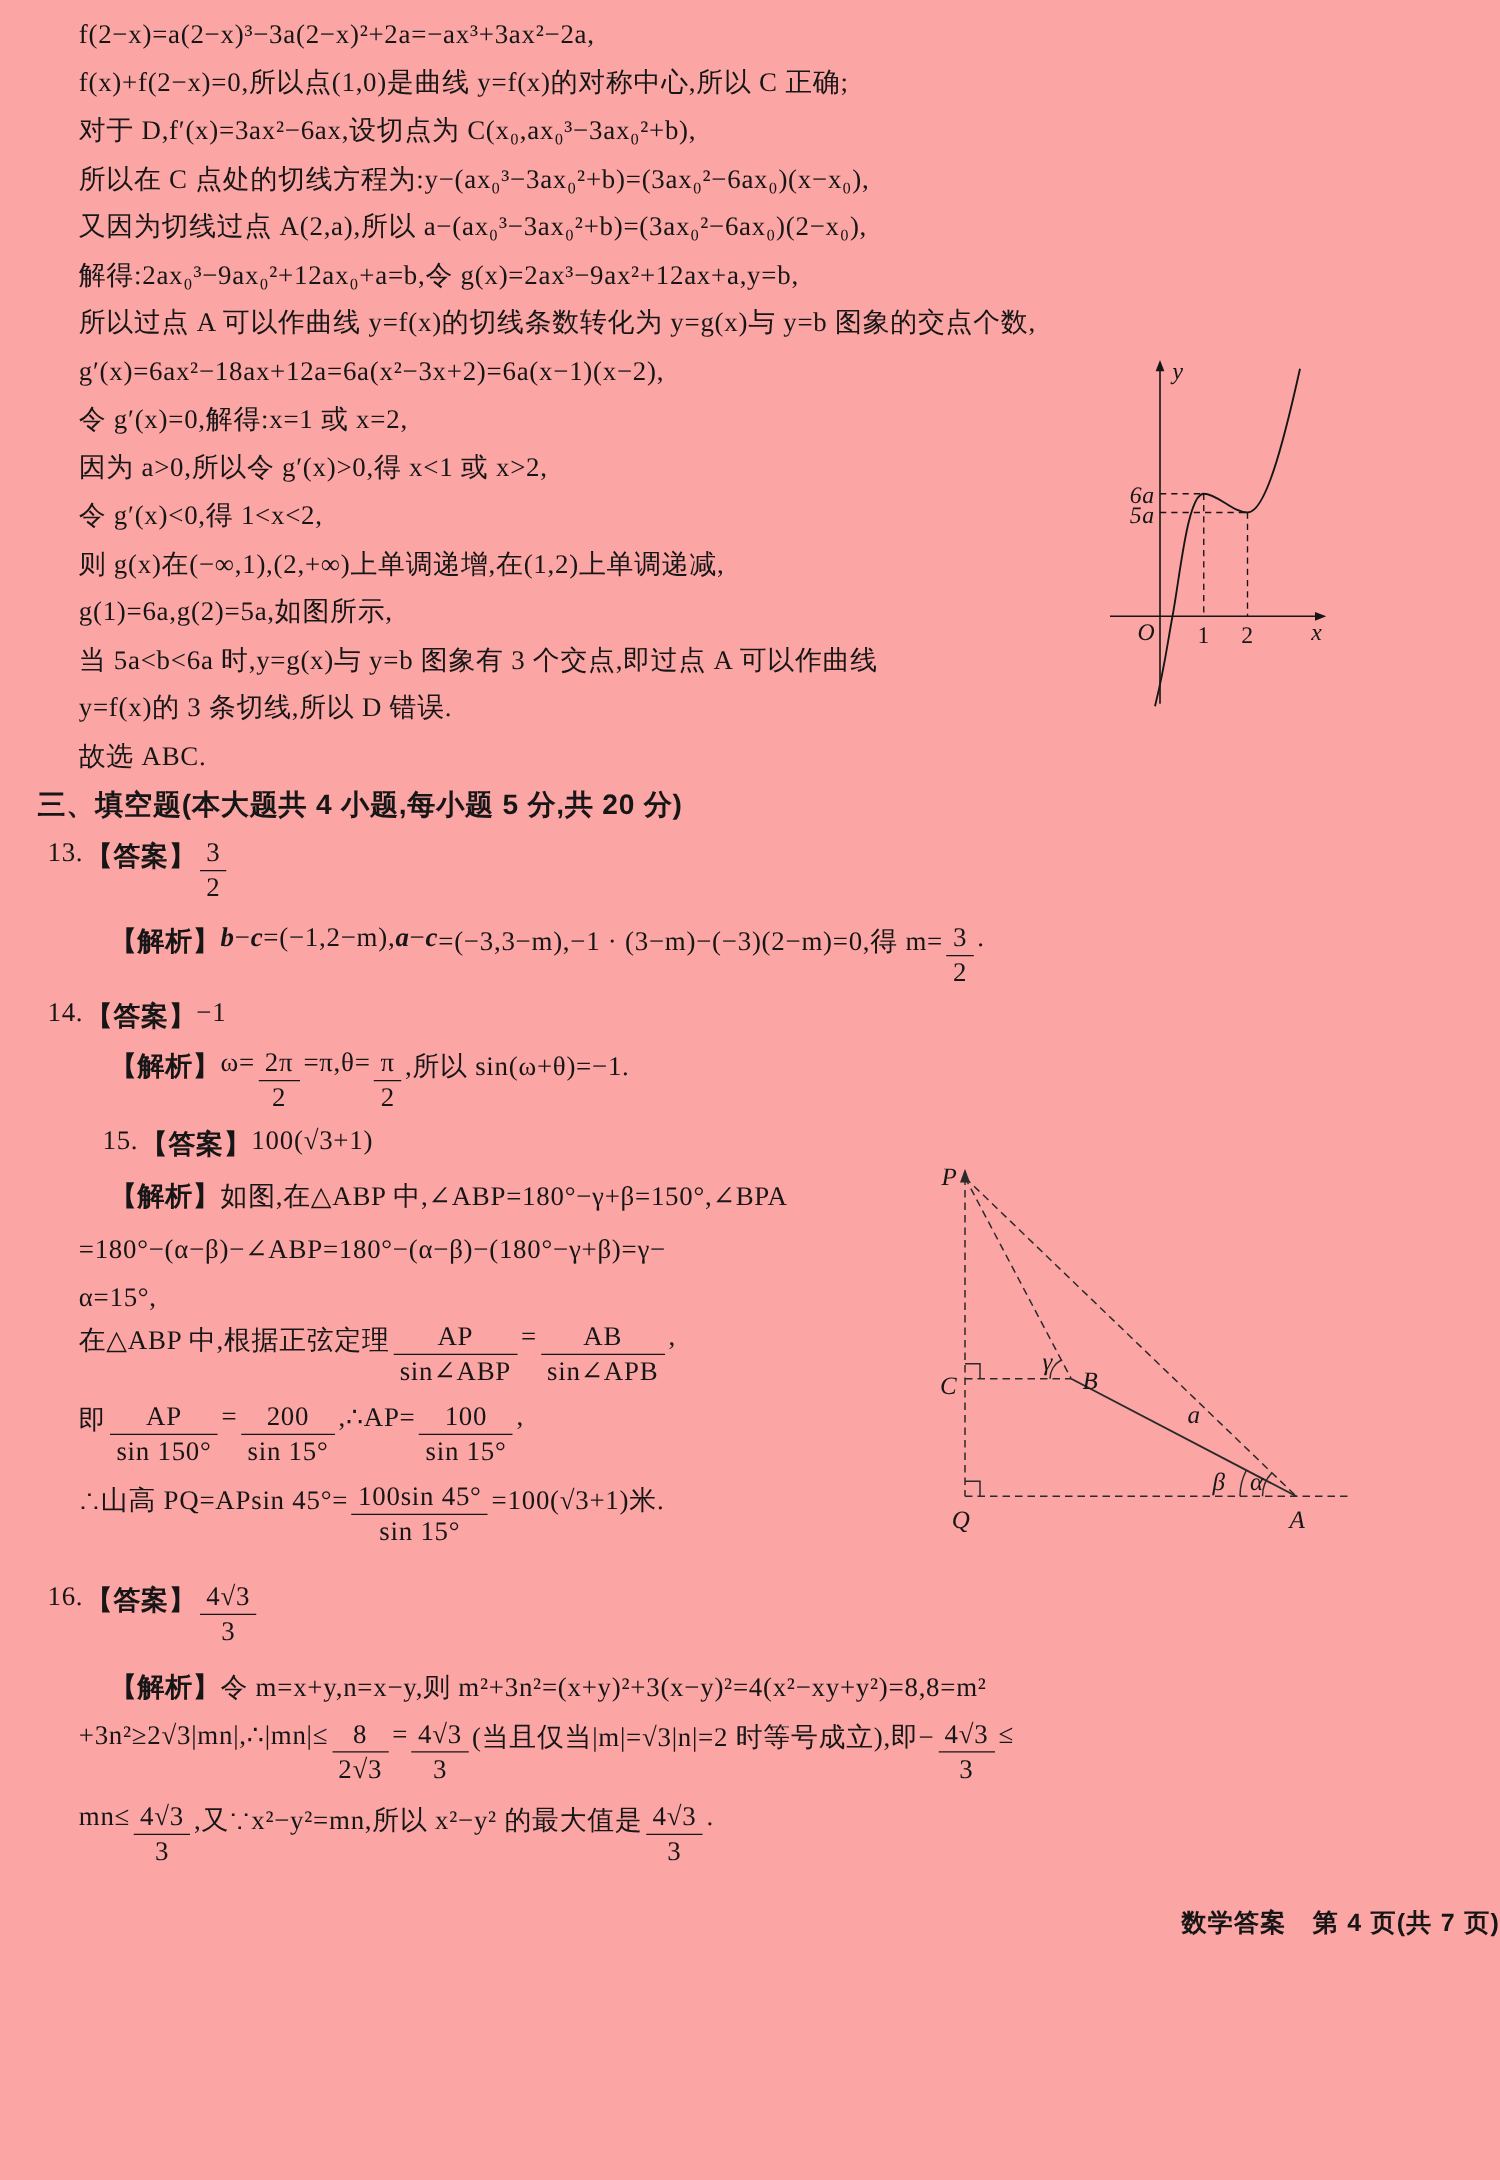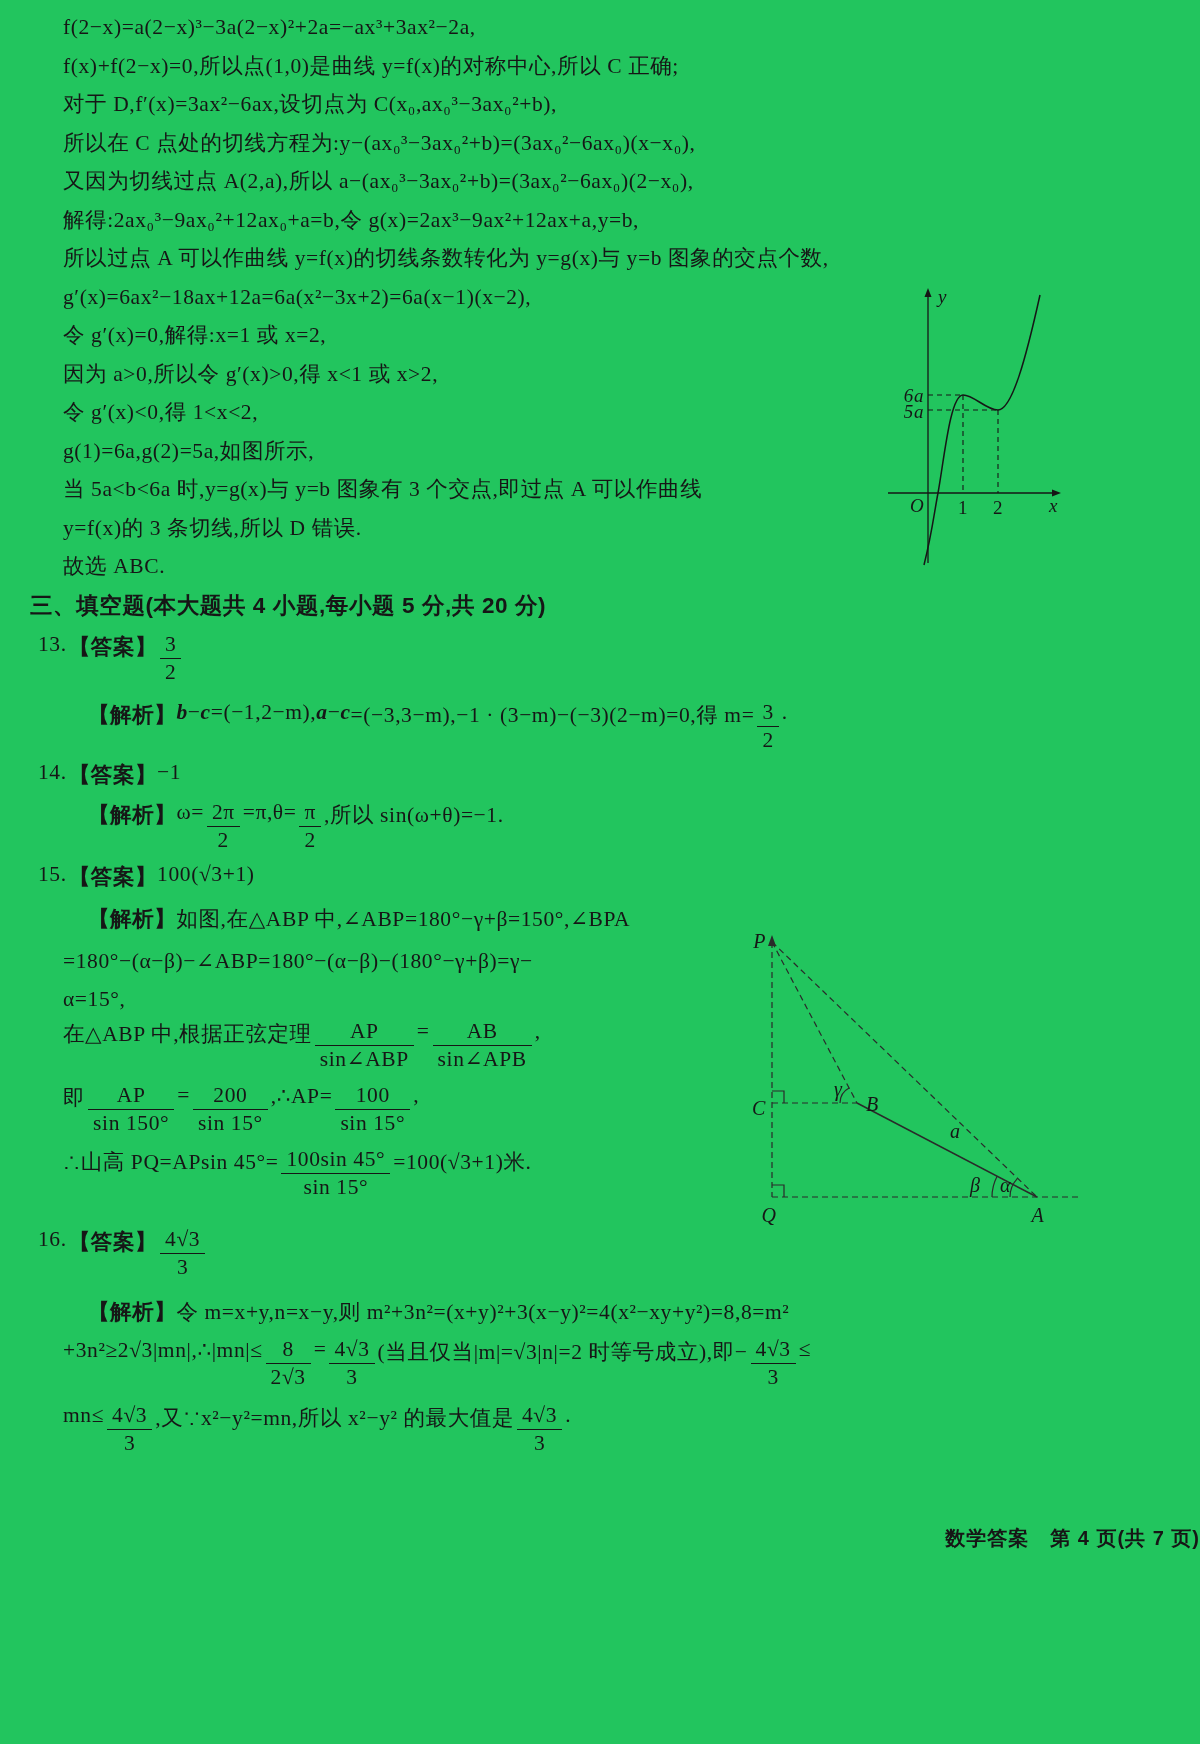--- a/index.html
+++ b/index.html
@@ -1,34 +1,34 @@
 <!DOCTYPE html>
 <html><head>
 <meta charset="utf-8">
 <style>
   html,body{margin:0;padding:0;background:#e8e8e8;}
   .page{
-    position:relative;width:1200px;height:1744px;margin:0 auto;background:#22c55e;
+    position:relative;width:1200px;height:1744px;margin:0 auto;background:#fca5a5;
     font-family:"Liberation Serif","DejaVu Serif",serif;
     font-size:21.5px;color:#161616;overflow:hidden;letter-spacing:0.6px;
   }
   .content{position:absolute;top:8px;left:0;width:1200px;}
   .mline{padding-left:63px;height:38.5px;line-height:38.5px;white-space:nowrap;}
   .sec{
     padding-left:30px;height:40px;line-height:40px;white-space:nowrap;
     font-family:"Liberation Sans","DejaVu Sans",sans-serif;font-weight:700;font-size:22.5px;
   }
   .blabel{font-family:"Liberation Sans","DejaVu Sans",sans-serif;font-weight:700;}
   .qnum{padding-right:2px;}
   .fline{display:flex;align-items:flex-start;white-space:nowrap;}
   .ind38{padding-left:38px;}
   .ind63{padding-left:63px;}
   .ind88{padding-left:88px;}
   .h40{height:40px;}
-  .h42{height:42px;}
+  .h42{height:42px;margin-left:44px;}
   .h60{height:60px;}
   .h62{height:62px;}
   .h64{height:64px;}
   .h66{height:66px;}
   .frac{display:inline-block;flex:0 0 auto;text-align:center;margin:0 3px;}
   .frac .fnum{display:block;padding:0 5px 1px;border-bottom:1.6px solid #161616;line-height:1.18;}
   .frac .fden{display:block;padding:1px 5px 0;line-height:1.18;}
   .vec{font-weight:700;font-style:italic;}
   .footer{
     position:absolute;left:0;bottom:192px;width:1200px;text-align:right;
@@ -50,20 +50,21 @@
     <div class="mline">f(x)+f(2−x)=0,所以点(1,0)是曲线 y=f(x)的对称中心,所以 C 正确;</div>
     <div class="mline">对于 D,f′(x)=3ax²−6ax,设切点为 C(x₀,ax₀³−3ax₀²+b),</div>
     <div class="mline">所以在 C 点处的切线方程为:y−(ax₀³−3ax₀²+b)=(3ax₀²−6ax₀)(x−x₀),</div>
     <div class="mline">又因为切线过点 A(2,a),所以 a−(ax₀³−3ax₀²+b)=(3ax₀²−6ax₀)(2−x₀),</div>
     <div class="mline">解得:2ax₀³−9ax₀²+12ax₀+a=b,令 g(x)=2ax³−9ax²+12ax+a,y=b,</div>
     <div class="mline">所以过点 A 可以作曲线 y=f(x)的切线条数转化为 y=g(x)与 y=b 图象的交点个数,</div>
     <div class="mline">g′(x)=6ax²−18ax+12a=6a(x²−3x+2)=6a(x−1)(x−2),</div>
     <div class="mline">令 g′(x)=0,解得:x=1 或 x=2,</div>
     <div class="mline">因为 a&gt;0,所以令 g′(x)&gt;0,得 x&lt;1 或 x&gt;2,</div>
     <div class="mline">令 g′(x)&lt;0,得 1&lt;x&lt;2,</div>
+    <div class="mline">则 g(x)在(−∞,1),(2,+∞)上单调递增,在(1,2)上单调递减,</div>
     <div class="mline">g(1)=6a,g(2)=5a,如图所示,</div>
     <div class="mline">当 5a&lt;b&lt;6a 时,y=g(x)与 y=b 图象有 3 个交点,即过点 A 可以作曲线</div>
     <div class="mline">y=f(x)的 3 条切线,所以 D 错误.</div>
     <div class="mline">故选 ABC.</div>
 
     <div class="sec">三、填空题(本大题共 4 小题,每小题 5 分,共 20 分)</div>
 
     <div class="fline ind38 h62" style="margin-top:6px;">
       <span class="qnum">13.</span>
         <span class="blabel">【答案】</span>

